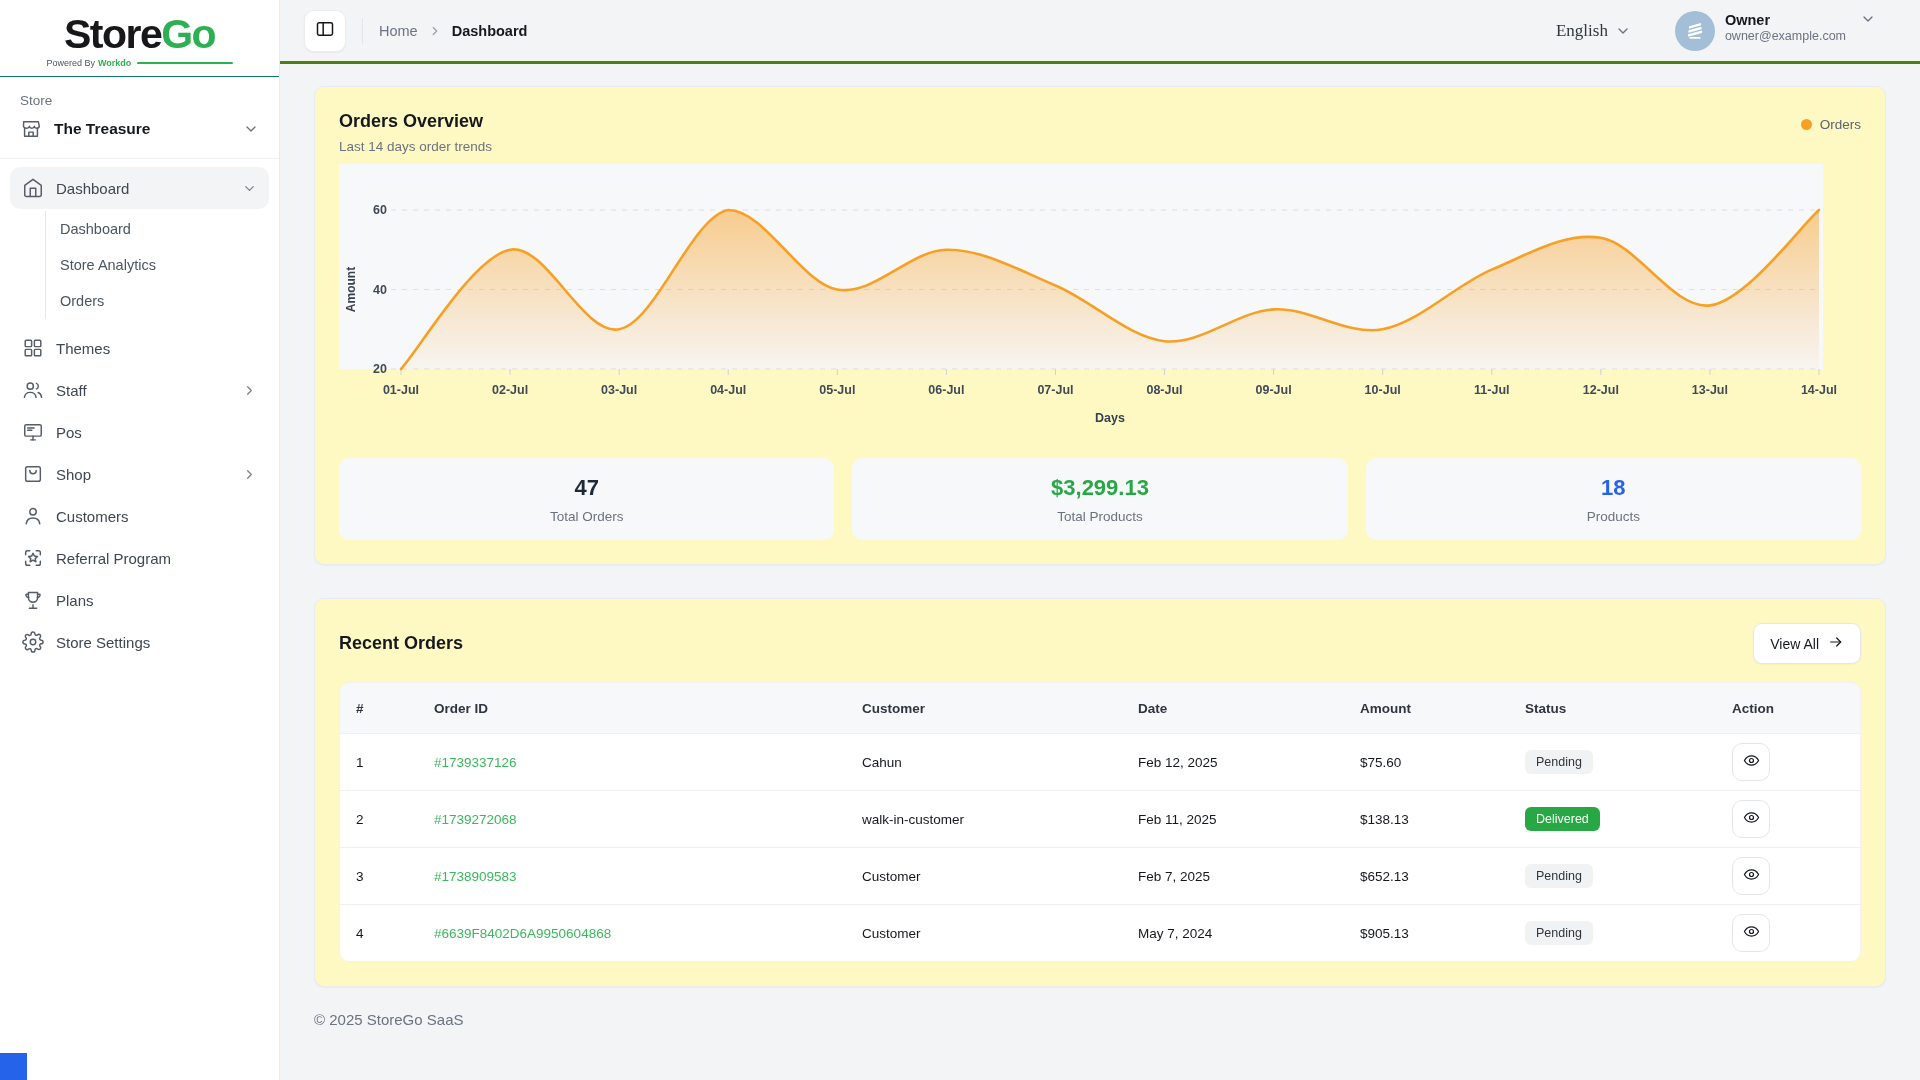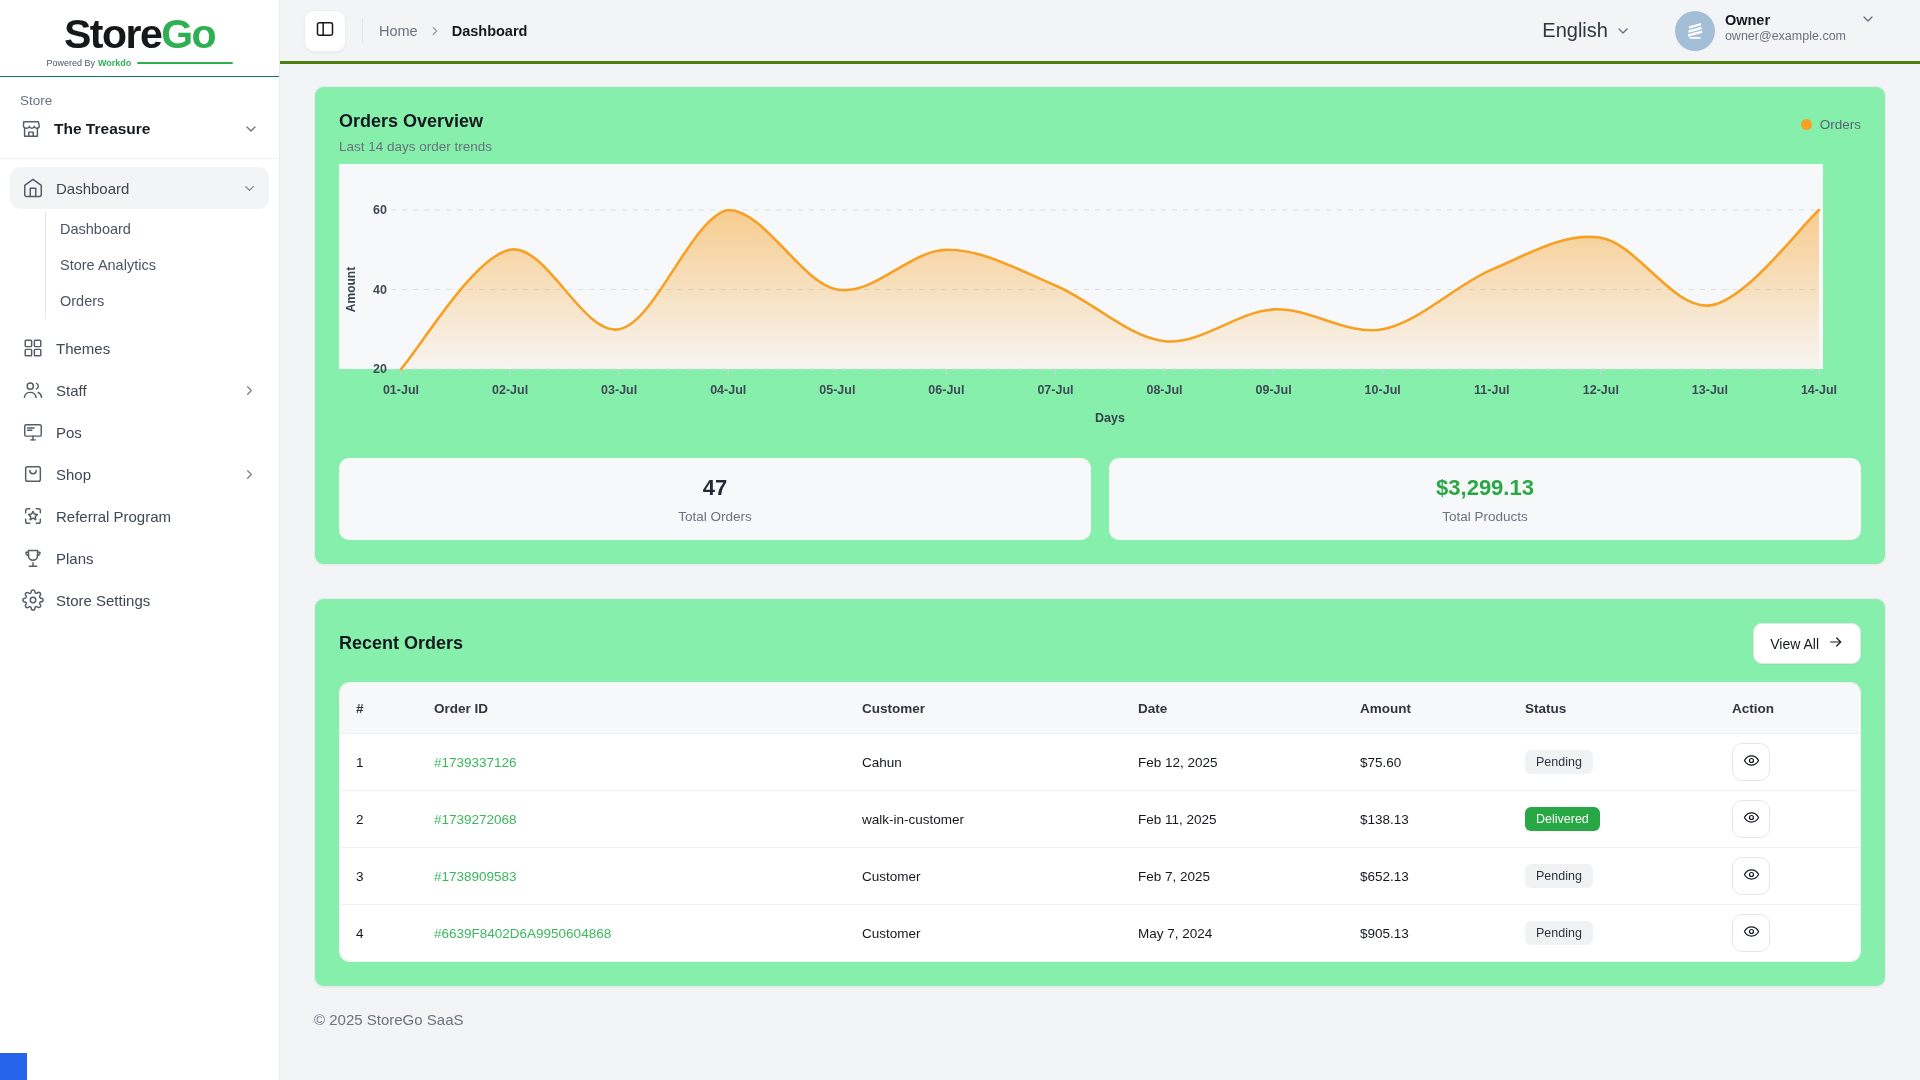--- a/index.html
+++ b/index.html
@@ -44,30 +44,30 @@
   .main { flex:1; display:flex; flex-direction:column; min-width:0; }
   .topbar { height:64px; display:flex; align-items:center; padding:0 44px 0 24px; border-bottom:3px solid #4d7c0f; flex-shrink:0; }
   .toggle-btn { width:42px; height:42px; background:#fff; border:1px solid #ebedf0; border-radius:10px; display:flex; align-items:center; justify-content:center; color:#17181a; box-shadow:0 1px 2px rgba(16,24,40,.05); cursor:pointer; }
   .toggle-btn svg { width:20px; height:20px; }
   .topbar-div { width:1px; height:26px; background:#e3e6ea; margin:0 16px; }
   .breadcrumb { display:flex; align-items:center; gap:10px; font-size:14.5px; }
   .crumb-home { color:#6b7280; cursor:pointer; }
   .crumb-sep svg { width:14px; height:14px; color:#9aa1ab; display:block; }
   .crumb-current { color:#15181d; font-weight:700; }
   .topbar-right { margin-left:auto; display:flex; align-items:center; gap:44px; }
-  .lang { display:flex; align-items:center; gap:7px; font-size:20px; color:#2f363f; cursor:pointer; }
+  .lang { display:flex; align-items:center; gap:7px; font-size:17px; color:#2f363f; cursor:pointer;font-family:Liberation Serif, serif; }
   .user { display:flex; gap:10px; cursor:pointer; }
   .avatar { width:40px; height:40px; border-radius:50%; background:#a3bed7; display:flex; align-items:center; justify-content:center; overflow:hidden; }
   .avatar svg { width:26px; height:26px; }
   .user-name { font-size:14.5px; font-weight:700; color:#15181d; line-height:1.3; }
   .user-email { font-size:12.5px; color:#6b7280; }
   .user-chev { margin-left:4px; }
 
   .content { flex:1; padding:22px 34px 0; position:relative; }
-  .card { background:#86efac; border:1px solid #e9ebee; border-radius:10px; box-shadow:0 1px 2px rgba(16,24,40,.04); }
+  .card { background:#fef9c3; border:1px solid #e9ebee; border-radius:10px; box-shadow:0 1px 2px rgba(16,24,40,.04); }
   .overview-card { padding:24px; }
   .card-head { display:flex; justify-content:space-between; align-items:flex-start; }
   .card-title { font-size:18px; font-weight:700; color:#15181d; }
   .card-sub { margin-top:7px; font-size:13.5px; color:#6b7280; }
   .legend { display:flex; align-items:center; gap:8px; font-size:13.5px; color:#5b6572; padding-top:6px; }
   .legend-dot { width:11px; height:11px; border-radius:50%; }
 
   #chart-holder { margin-top:10px; }
   #chart-holder svg { display:block; font-family:"Liberation Sans", sans-serif; }
 
@@ -191,20 +191,29 @@
               <rect x="4" y="4" width="16" height="16" rx="2"></rect>
               <path d="M8.5 8.2a3.5 3.5 0 0 0 7 0"></path>
             </svg>
           </span>
           <span class="nav-label">Shop</span>
           <span class="nav-chev">
             <svg viewBox="0 0 24 24" fill="none" stroke="currentColor" stroke-width="2" stroke-linecap="round" stroke-linejoin="round">
               <polyline points="9 6 15 12 9 18"></polyline>
             </svg>
           </span>
+        </div>
+        <div class="nav-item">
+          <span class="icon">
+            <svg viewBox="0 0 24 24" fill="none" stroke="currentColor" stroke-width="1.6" stroke-linecap="round" stroke-linejoin="round">
+              <circle cx="12" cy="7.4" r="3.5"></circle>
+              <path d="M4.6 20.6c.6-3.9 3.4-6.3 7.4-6.3s6.8 2.4 7.4 6.3"></path>
+            </svg>
+          </span>
+          <span class="nav-label">Customers</span>
         </div>
         <div class="nav-item">
           <span class="icon">
             <svg viewBox="0 0 24 24" fill="none" stroke="currentColor" stroke-width="1.6" stroke-linecap="round" stroke-linejoin="round">
               <polygon points="12,6.8 13.5,9.9 16.9,10.3 14.4,12.7 15.1,16.1 12,14.4 8.9,16.1 9.6,12.7 7.1,10.3 10.5,9.9"></polygon>
               <path d="M4 8.5V6a2 2 0 0 1 2-2h2.5"></path>
               <path d="M15.5 4H18a2 2 0 0 1 2 2v2.5"></path>
               <path d="M20 15.5V18a2 2 0 0 1-2 2h-2.5"></path>
               <path d="M8.5 20H6a2 2 0 0 1-2-2v-2.5"></path>
             </svg>
@@ -349,20 +358,24 @@
           </div>
         <div class="stats-row" id="stats-row">
             <div class="stat">
               <div class="stat-value" style="color:#1F2937">47</div>
               <div class="stat-label">Total Orders</div>
             </div>
             <div class="stat">
               <div class="stat-value" style="color:#28A745">$3,299.13</div>
               <div class="stat-label">Total Products</div>
             </div>
+            <div class="stat">
+              <div class="stat-value" style="color:#2563EB">18</div>
+              <div class="stat-label">Products</div>
+            </div>
           </div>
       </section>
 
       <section class="card orders-card">
         <div class="orders-head">
           <div class="card-title">Recent Orders</div>
           <button class="view-all">
             <span>View All</span>
             <span><svg viewBox="0 0 24 24" fill="none" stroke="currentColor" stroke-width="1.8" stroke-linecap="round" stroke-linejoin="round">
                   <line x1="4" y1="12" x2="19" y2="12"></line>

